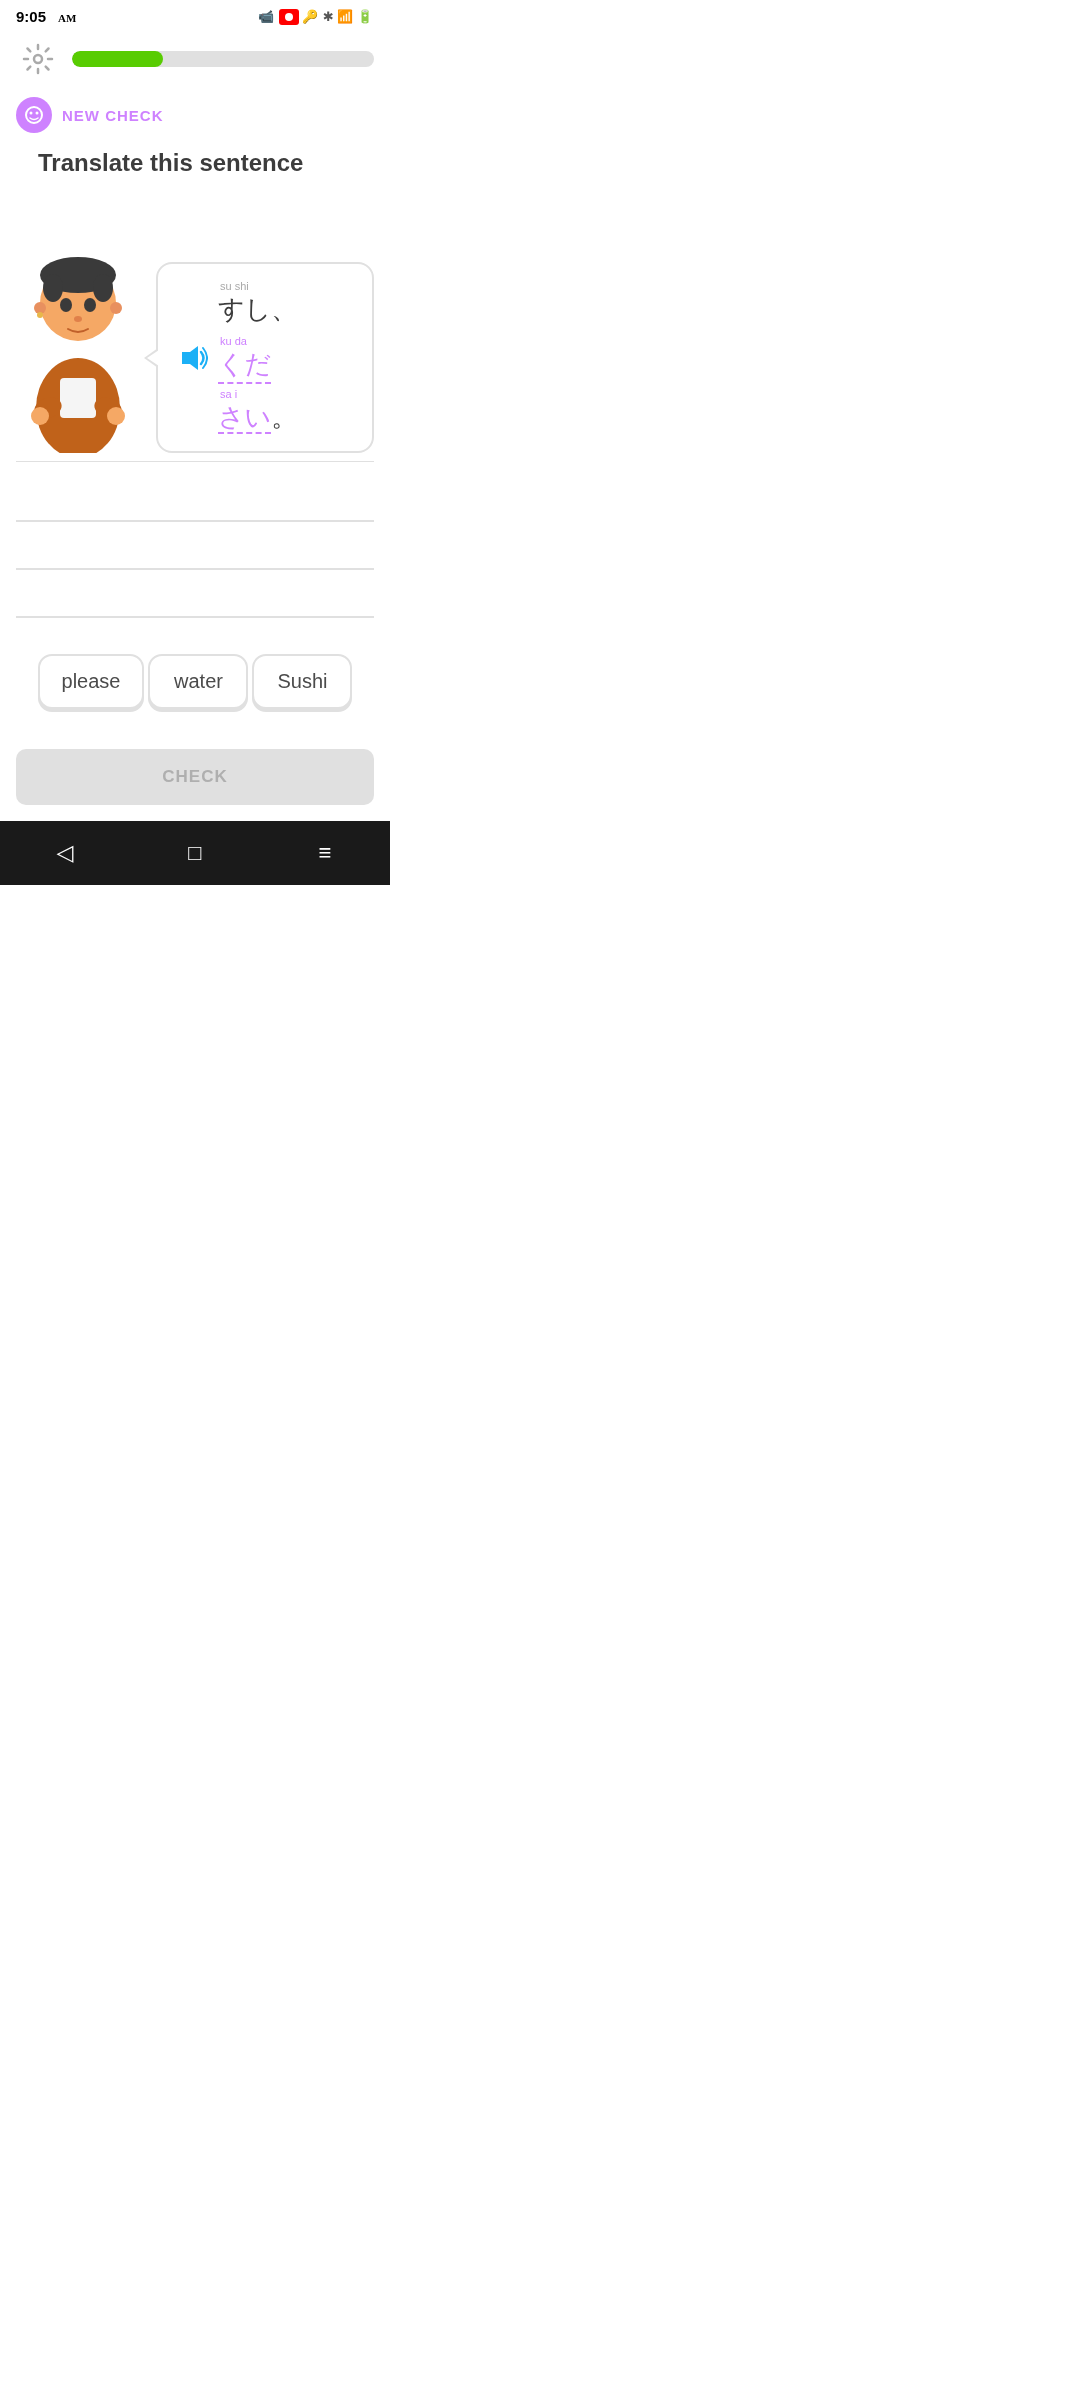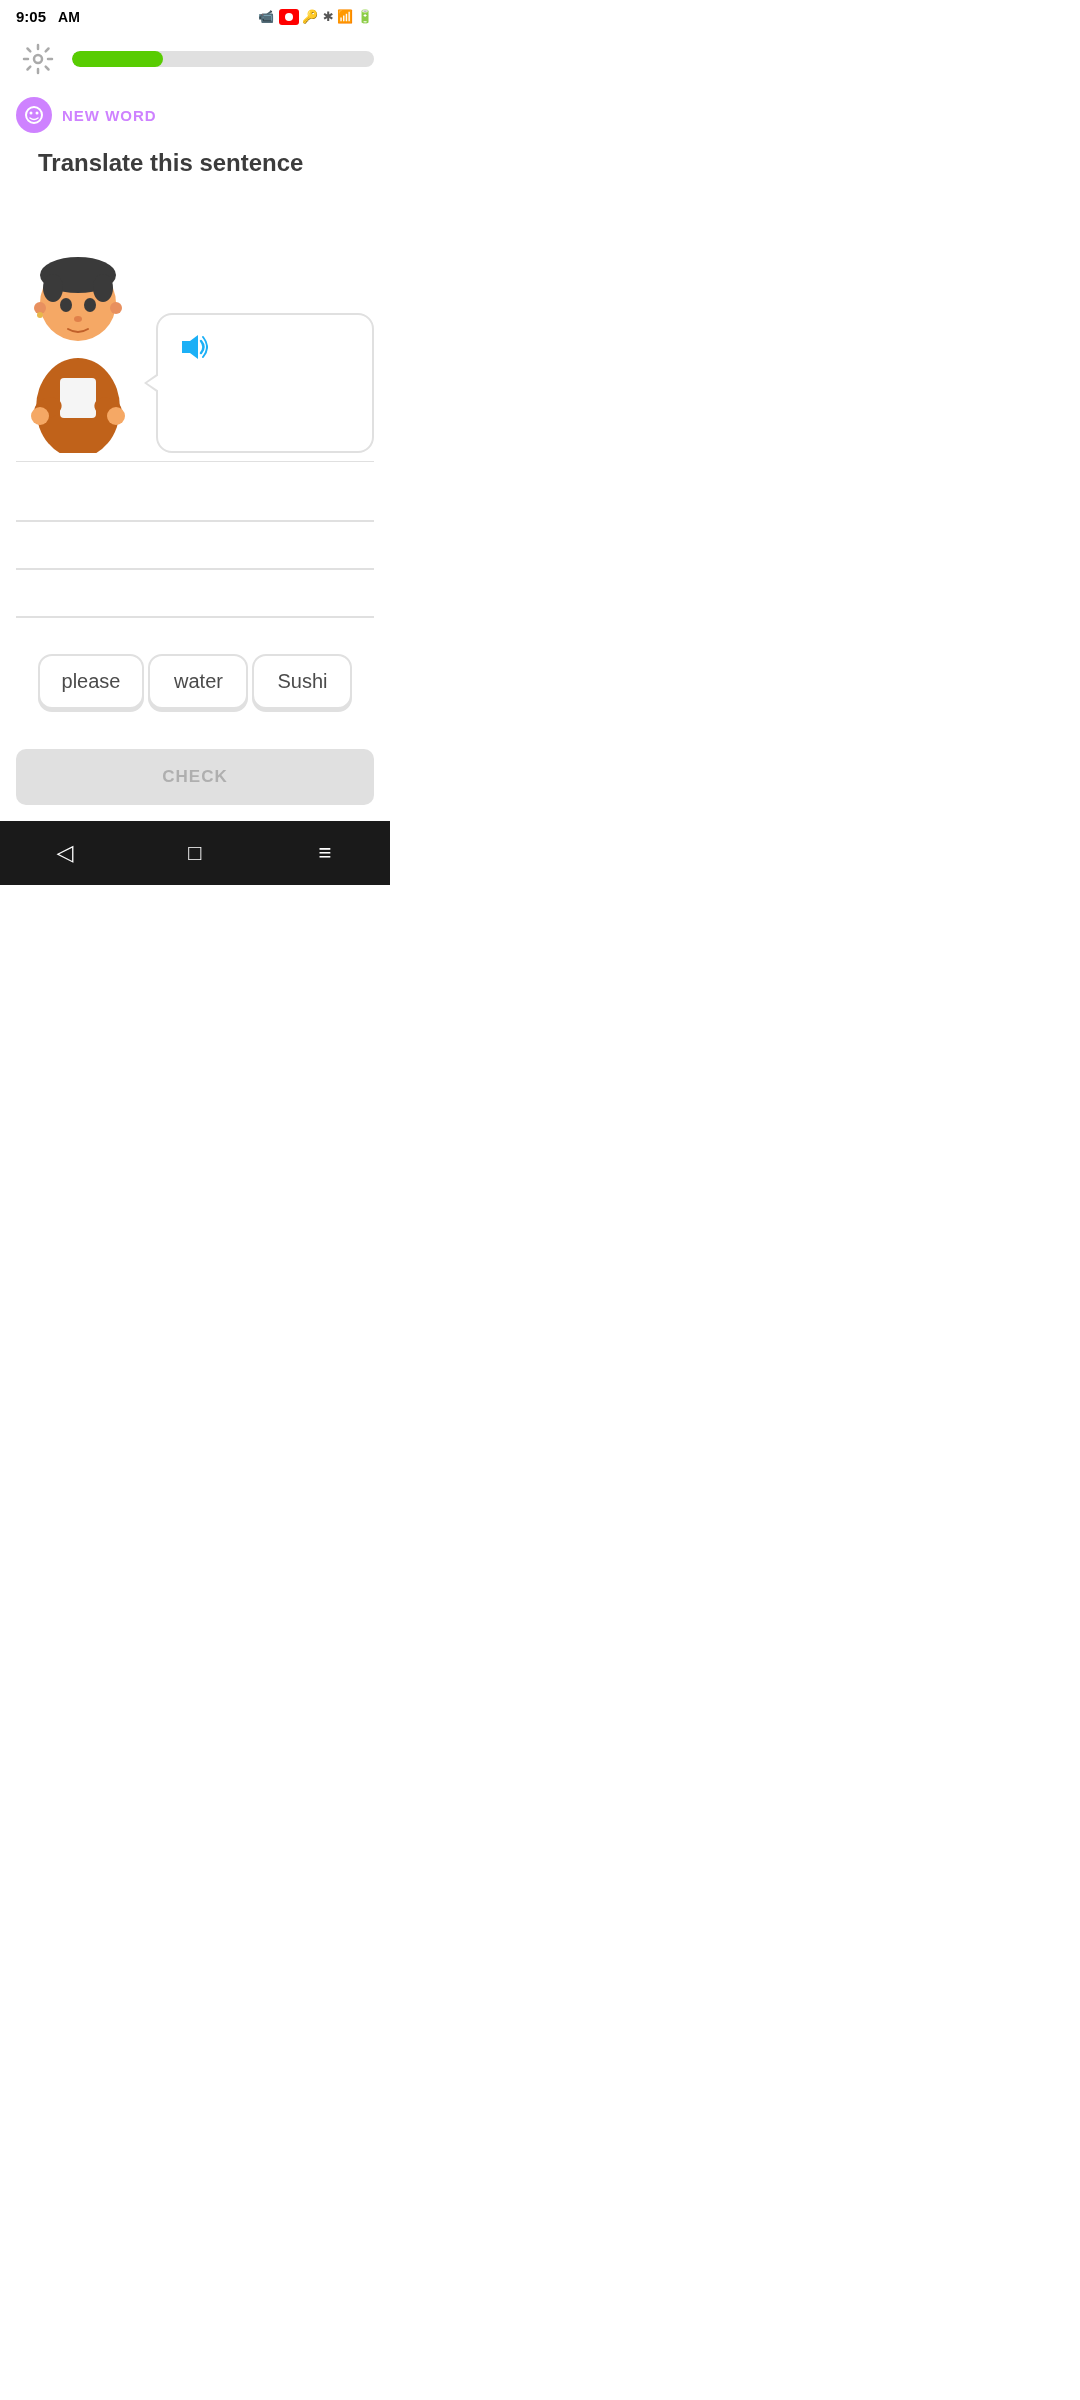--- a/index.html
+++ b/index.html
@@ -284,21 +284,21 @@
       flex-direction: column;
       gap: 4px;
     }
   </style>
 </head>
 <body>
 
 <div class="status-bar">
   <div style="display:flex;align-items:baseline;gap:12px">
     <span class="status-time">9:05</span>
-    <span style="font-size:14px;font-weight:600;color:#000;">AM</span>
+    <span style="font-size:11px;font-weight:600;color:#000;font-family:Liberation Serif, serif;">AM</span>
   </div>
   <div class="status-icons">
 
     <span style="font-size:13px;color:#555;">📹</span>
 
     <span class="rec-icon">
       <span class="rec-icon-inner"></span>
     </span>
 
     <span style="font-size:13px;color:#555;">🔑</span>
@@ -325,21 +325,21 @@
 
 <div class="new-word-badge">
   <div class="badge-icon">
     <svg width="20" height="20" viewBox="0 0 20 20" fill="white">
       <circle cx="10" cy="10" r="8" fill="none" stroke="white" stroke-width="2"></circle>
       <circle cx="7" cy="8" r="1.5" fill="white"></circle>
       <circle cx="13" cy="8" r="1.5" fill="white"></circle>
       <path d="M6 13 Q10 16 14 13" stroke="white" stroke-width="1.5" fill="none" stroke-linecap="round"></path>
     </svg>
   </div>
-  <span class="badge-text">NEW WORD</span>
+  <span class="badge-text">NEW CHECK</span>
 </div>
 
 <div class="instruction">Translate this sentence</div>
 
 <div class="scene">
 
   <div class="character">
     <svg class="char-svg" viewBox="0 0 140 230" xmlns="http://www.w3.org/2000/svg">
 
       <ellipse cx="70" cy="185" rx="42" ry="50" fill="#c0621a"></ellipse>
@@ -376,20 +376,44 @@
     <div class="bubble-inner">
 
       <div class="sound-icon">
         <svg width="32" height="32" viewBox="0 0 32 32" fill="none">
           <polygon points="6,10 14,10 22,4 22,28 14,22 6,22" fill="#1cb0f6"></polygon>
           <path d="M25 10 Q30 16 25 22" stroke="#1cb0f6" stroke-width="2.5" fill="none" stroke-linecap="round"></path>
           <path d="M27 6 Q35 16 27 26" stroke="#1cb0f6" stroke-width="2" fill="none" stroke-linecap="round"></path>
         </svg>
       </div>
 
+      <div class="bubble-text-area">
+
+        <div style="display:flex; align-items:flex-end; gap:8px; flex-wrap:wrap;">
+
+          <div class="word-group">
+            <span class="roman">su shi</span>
+            <span class="kana gray-text" style="font-size:26px;color:#3c3c3c;">すし、</span>
+          </div>
+
+          <div class="word-group">
+            <span class="roman" style="color:#ce82ff;">ku da</span>
+            <span class="kana purple-dashed" style="font-size:26px;">くだ</span>
+          </div>
+        </div>
+
+        <div style="display:flex; align-items:flex-end;">
+          <div class="word-group">
+            <span class="roman" style="color:#ce82ff;">sa i</span>
+            <span style="font-size:26px;">
+              <span class="purple-dashed">さい</span><span style="color:#3c3c3c;">。</span>
+            </span>
+          </div>
+        </div>
+      </div>
     </div>
   </div>
 </div>
 
 <div style="border-bottom:1.5px solid #e0e0e0;margin:8px 16px 0;"></div>
 
 <div class="answer-area">
   <div class="answer-line"></div>
   <div class="answer-line"></div>
   <div class="answer-line"></div>

